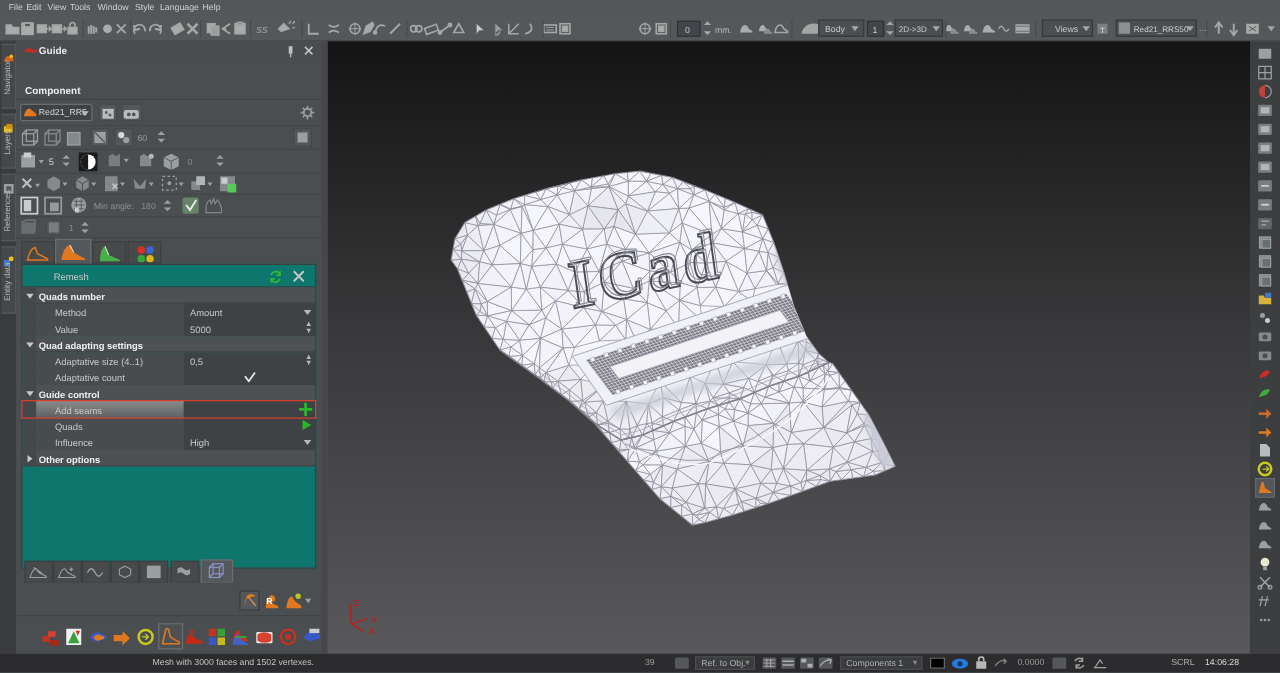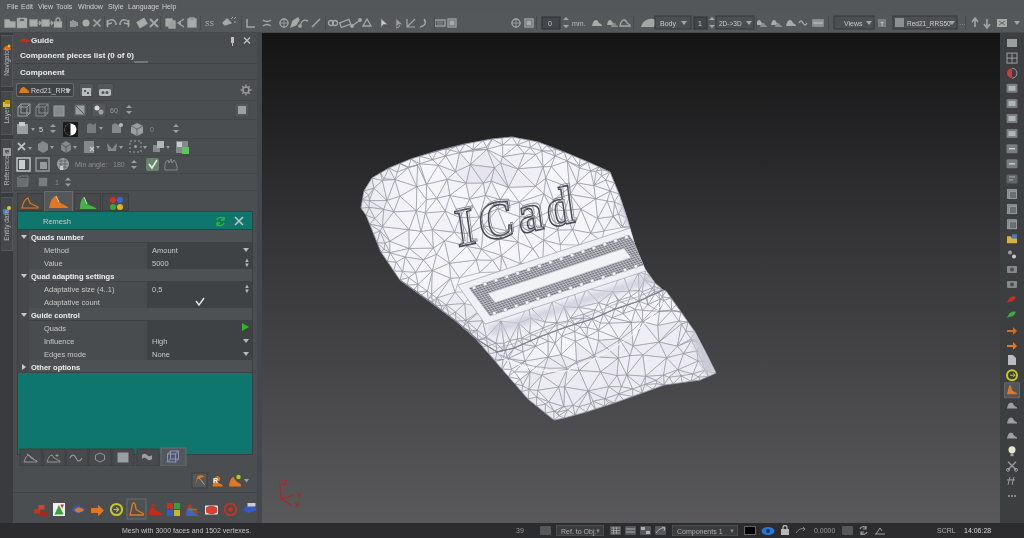--- a/index.html
+++ b/index.html
@@ -1199,21 +1199,20 @@
    <svg width="12" height="8" style="position:absolute;left:6px;top:4px">
         <path d="M0,5 q3,-5 6,-3 q3,2 6,0 q-2,4 -6,3 q-4,-1 -6,0 Z" fill="#c22f20"></path>
       </svg>
    <span style="position:absolute;left:18px;top:3px">Guide</span>
    <svg width="26" height="10" style="position:absolute;right:4px;top:3px">
         <rect x="4" y="1" width="3" height="6" fill="#c0c0c0"></rect>
         <path d="M5.5,7 l0,3" stroke="#c0c0c0" stroke-width="1"></path>
         <path d="M17,1.5 l6,6 m0,-6 l-6,6" stroke="#c0c0c0" stroke-width="1.3" fill="none"></path>
       </svg>
  </div>
- <div class="phead" style="top:15px;height:16px">Component pieces list (0 of 0)<div style="position:absolute;left:121px;top:13px;width:14px;height:2px;background:#73767a"></div></div>
  <div class="phead" style="top:31px;height:16px;padding-top:4px">Component</div>
 
  <div class="trow" style="top:47px;height:21px">
   <div style="position:absolute;left:3px;top:3px;width:58px;height:14px;background:#3f4245;border:1px solid #6a6e70;border-radius:2px">
     <svg width="12" height="10" style="position:absolute;left:1px;top:1px">
           <path d="M1,8 q2,-7 5,-6 l5,4 0,2 Z" fill="#e07820"></path>
         </svg>
     <span style="position:absolute;left:14px;top:3px;font-size:7px;color:#d5d5d5">Red21_RR5</span>
     <div class="dd" style="right:2px;top:5px"></div>
   </div>
@@ -1451,36 +1450,40 @@
           <svg width="10" height="9" style="position:absolute;left:48px;top:2px">
             <path d="M1,4 l3,4 5,-7" stroke="#e8e8e8" stroke-width="1.4" fill="none"></path>
           </svg>
         </div>
       </div>
   <div class="rrow grp">
         <div class="gut"></div>
         <div class="arr"></div>
         <span style="position:absolute;left:13px;top:2.5px">Guide control</span>
       </div>
+  <div class="rrow" style="outline:2px solid #d8402c;outline-offset:-1px;z-index:5">
+        <div class="gut"></div>
+        <div class="lblc" style="background:linear-gradient(#8a8a8a,#5f6163)">Add seams</div>
+        <div class="valc">
+          <svg width="11" height="11" style="position:absolute;right:2px;top:1px">
+            <path d="M5.5,0 v11 M0,5.5 h11" stroke="#28b828" stroke-width="2.2"></path>
+          </svg>
+        </div>
+      </div>
   <div class="rrow">
         <div class="gut"></div>
         <div class="lblc">Quads</div>
         <div class="valc">
           <div style="position:absolute;right:3px;top:2px;width:0;height:0;border-top:4.5px solid transparent;border-bottom:4.5px solid transparent;border-left:7px solid #28b828"></div>
         </div>
       </div>
   <div class="rrow">
         <div class="gut"></div>
         <div class="lblc">Influence</div>
         <div class="valc">High<div class="dd"></div></div>
-      </div>
-  <div class="rrow">
-        <div class="gut"></div>
-        <div class="lblc">Edges mode</div>
-        <div class="valc">None<div class="dd"></div></div>
       </div>
   <div class="rrow grp">
         <div class="gut"></div>
         <div class="arrr"></div>
         <span style="position:absolute;left:13px;top:2.5px">Other options</span>
       </div>
  </div>
 
  <div style="position:absolute;left:0;top:413px;width:244px;height:20px">
   <svg width="244" height="20">

